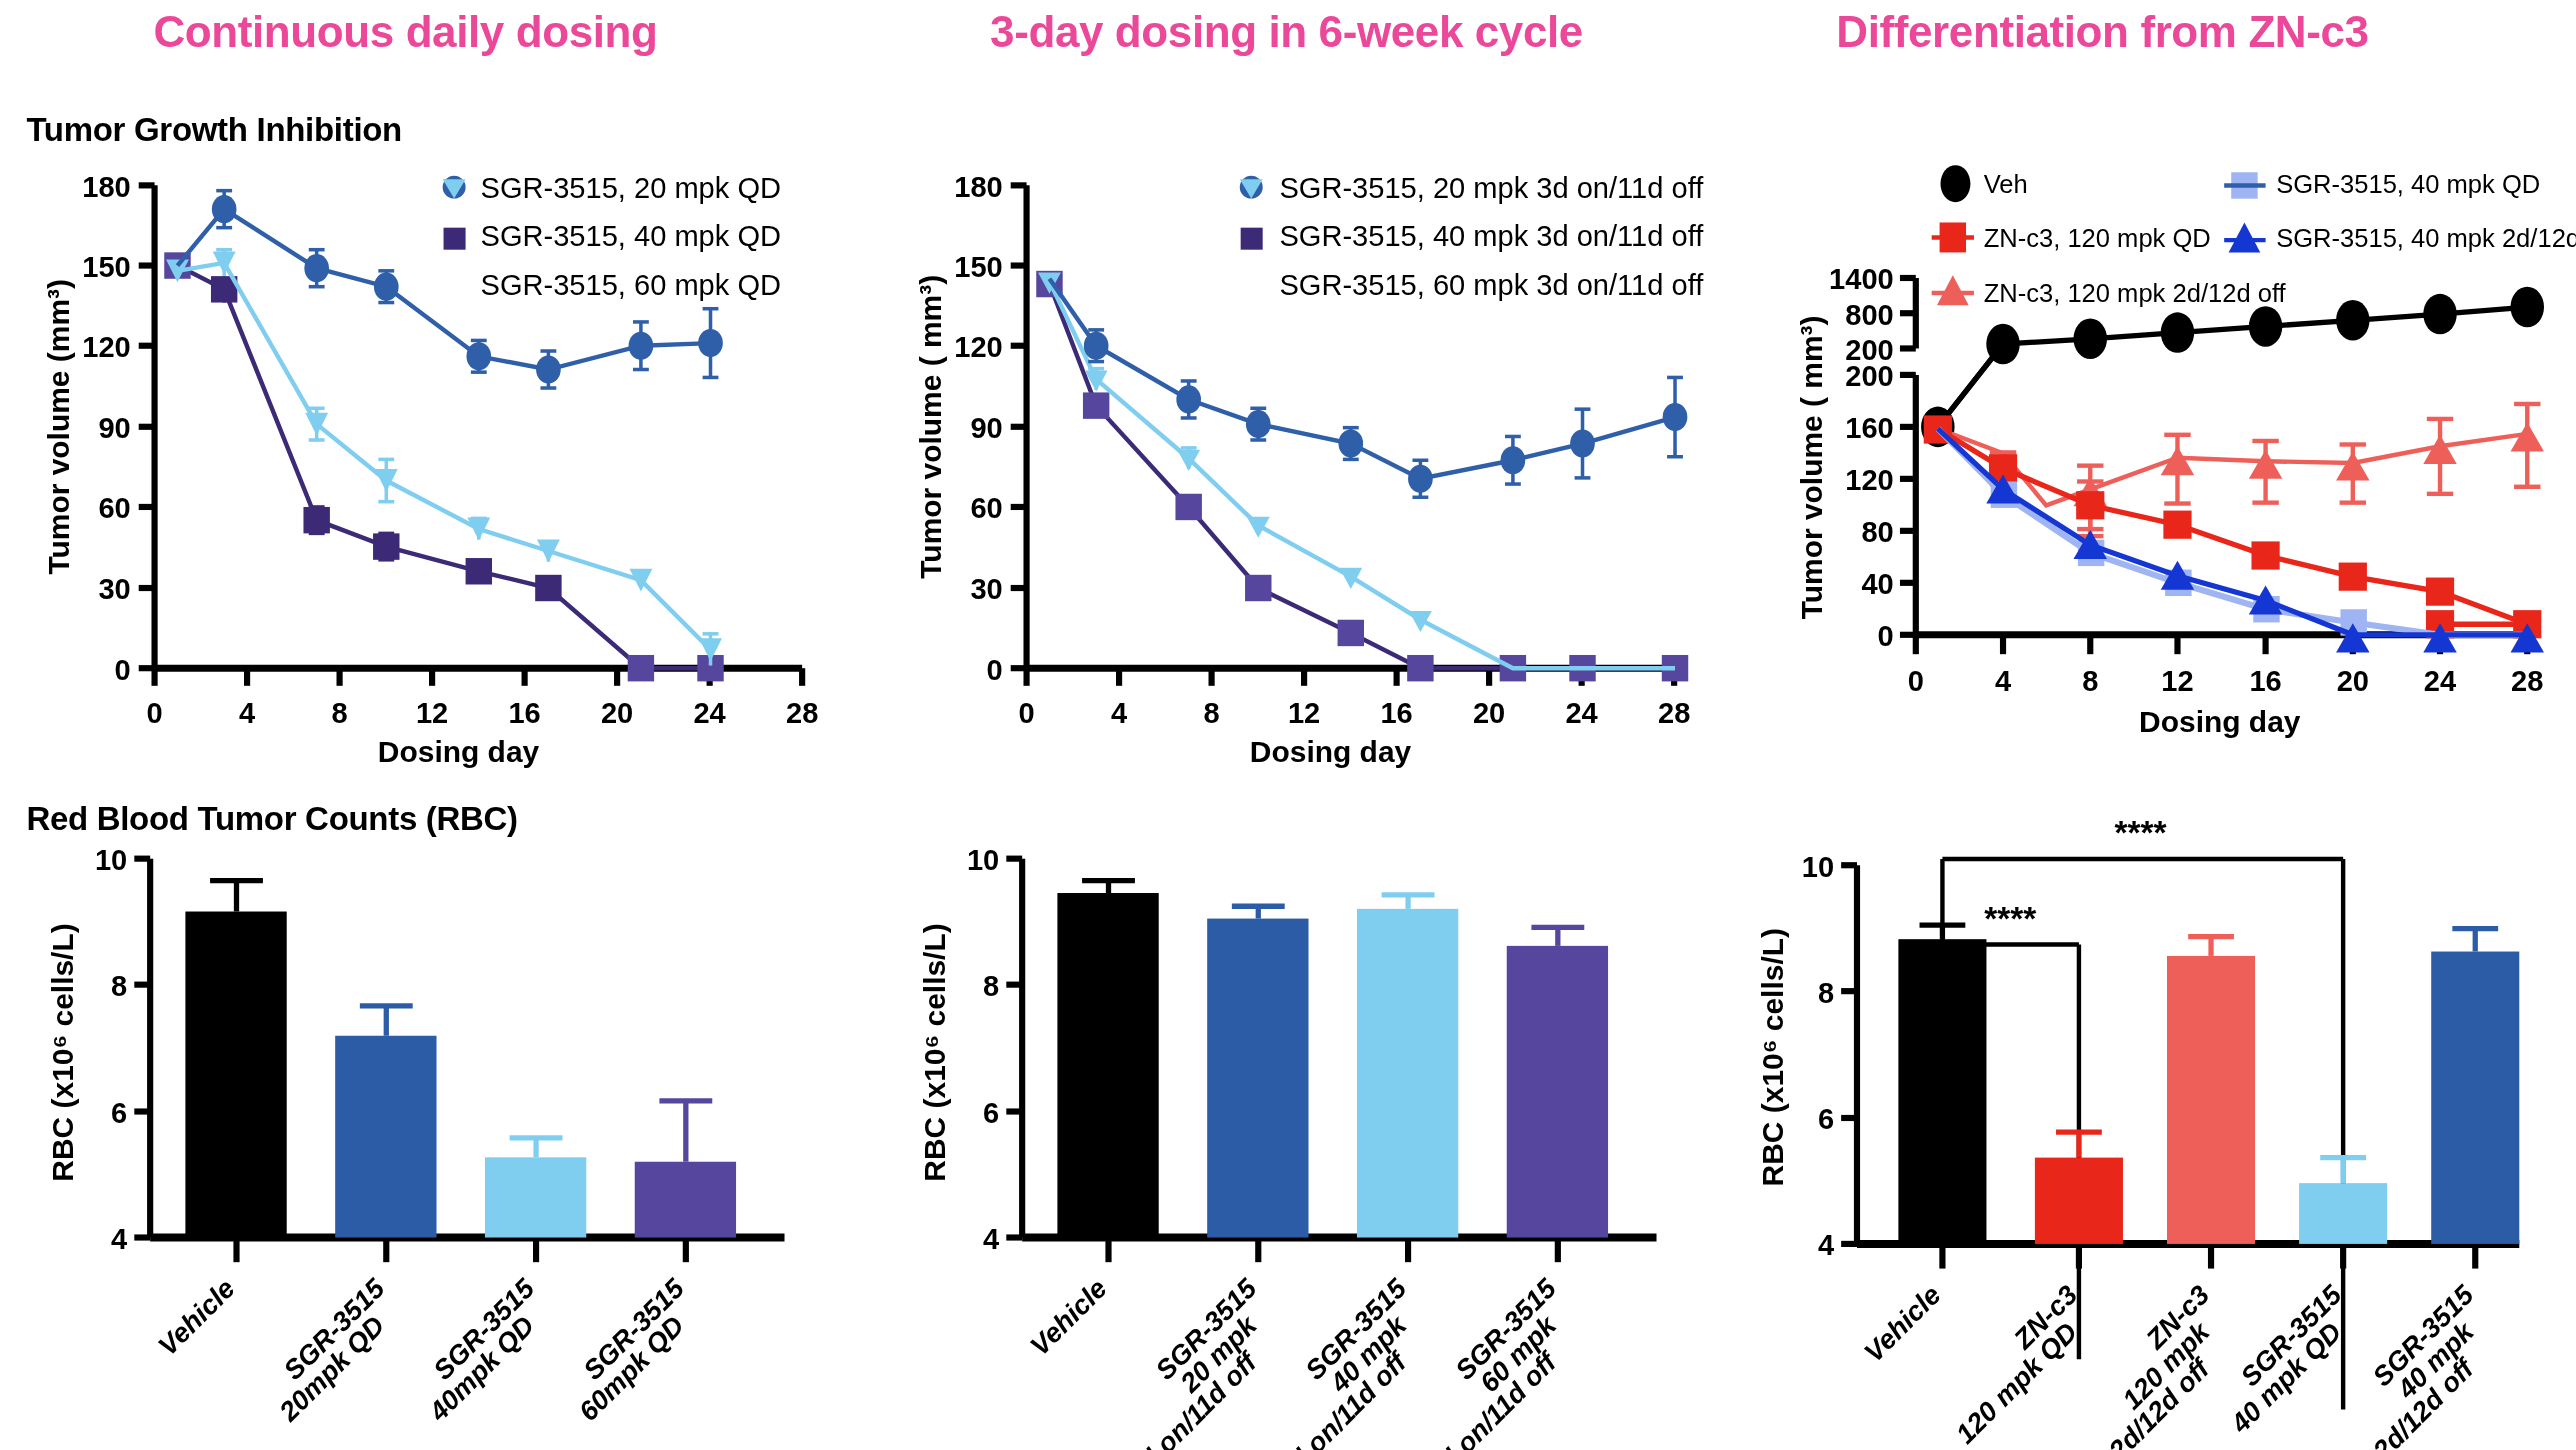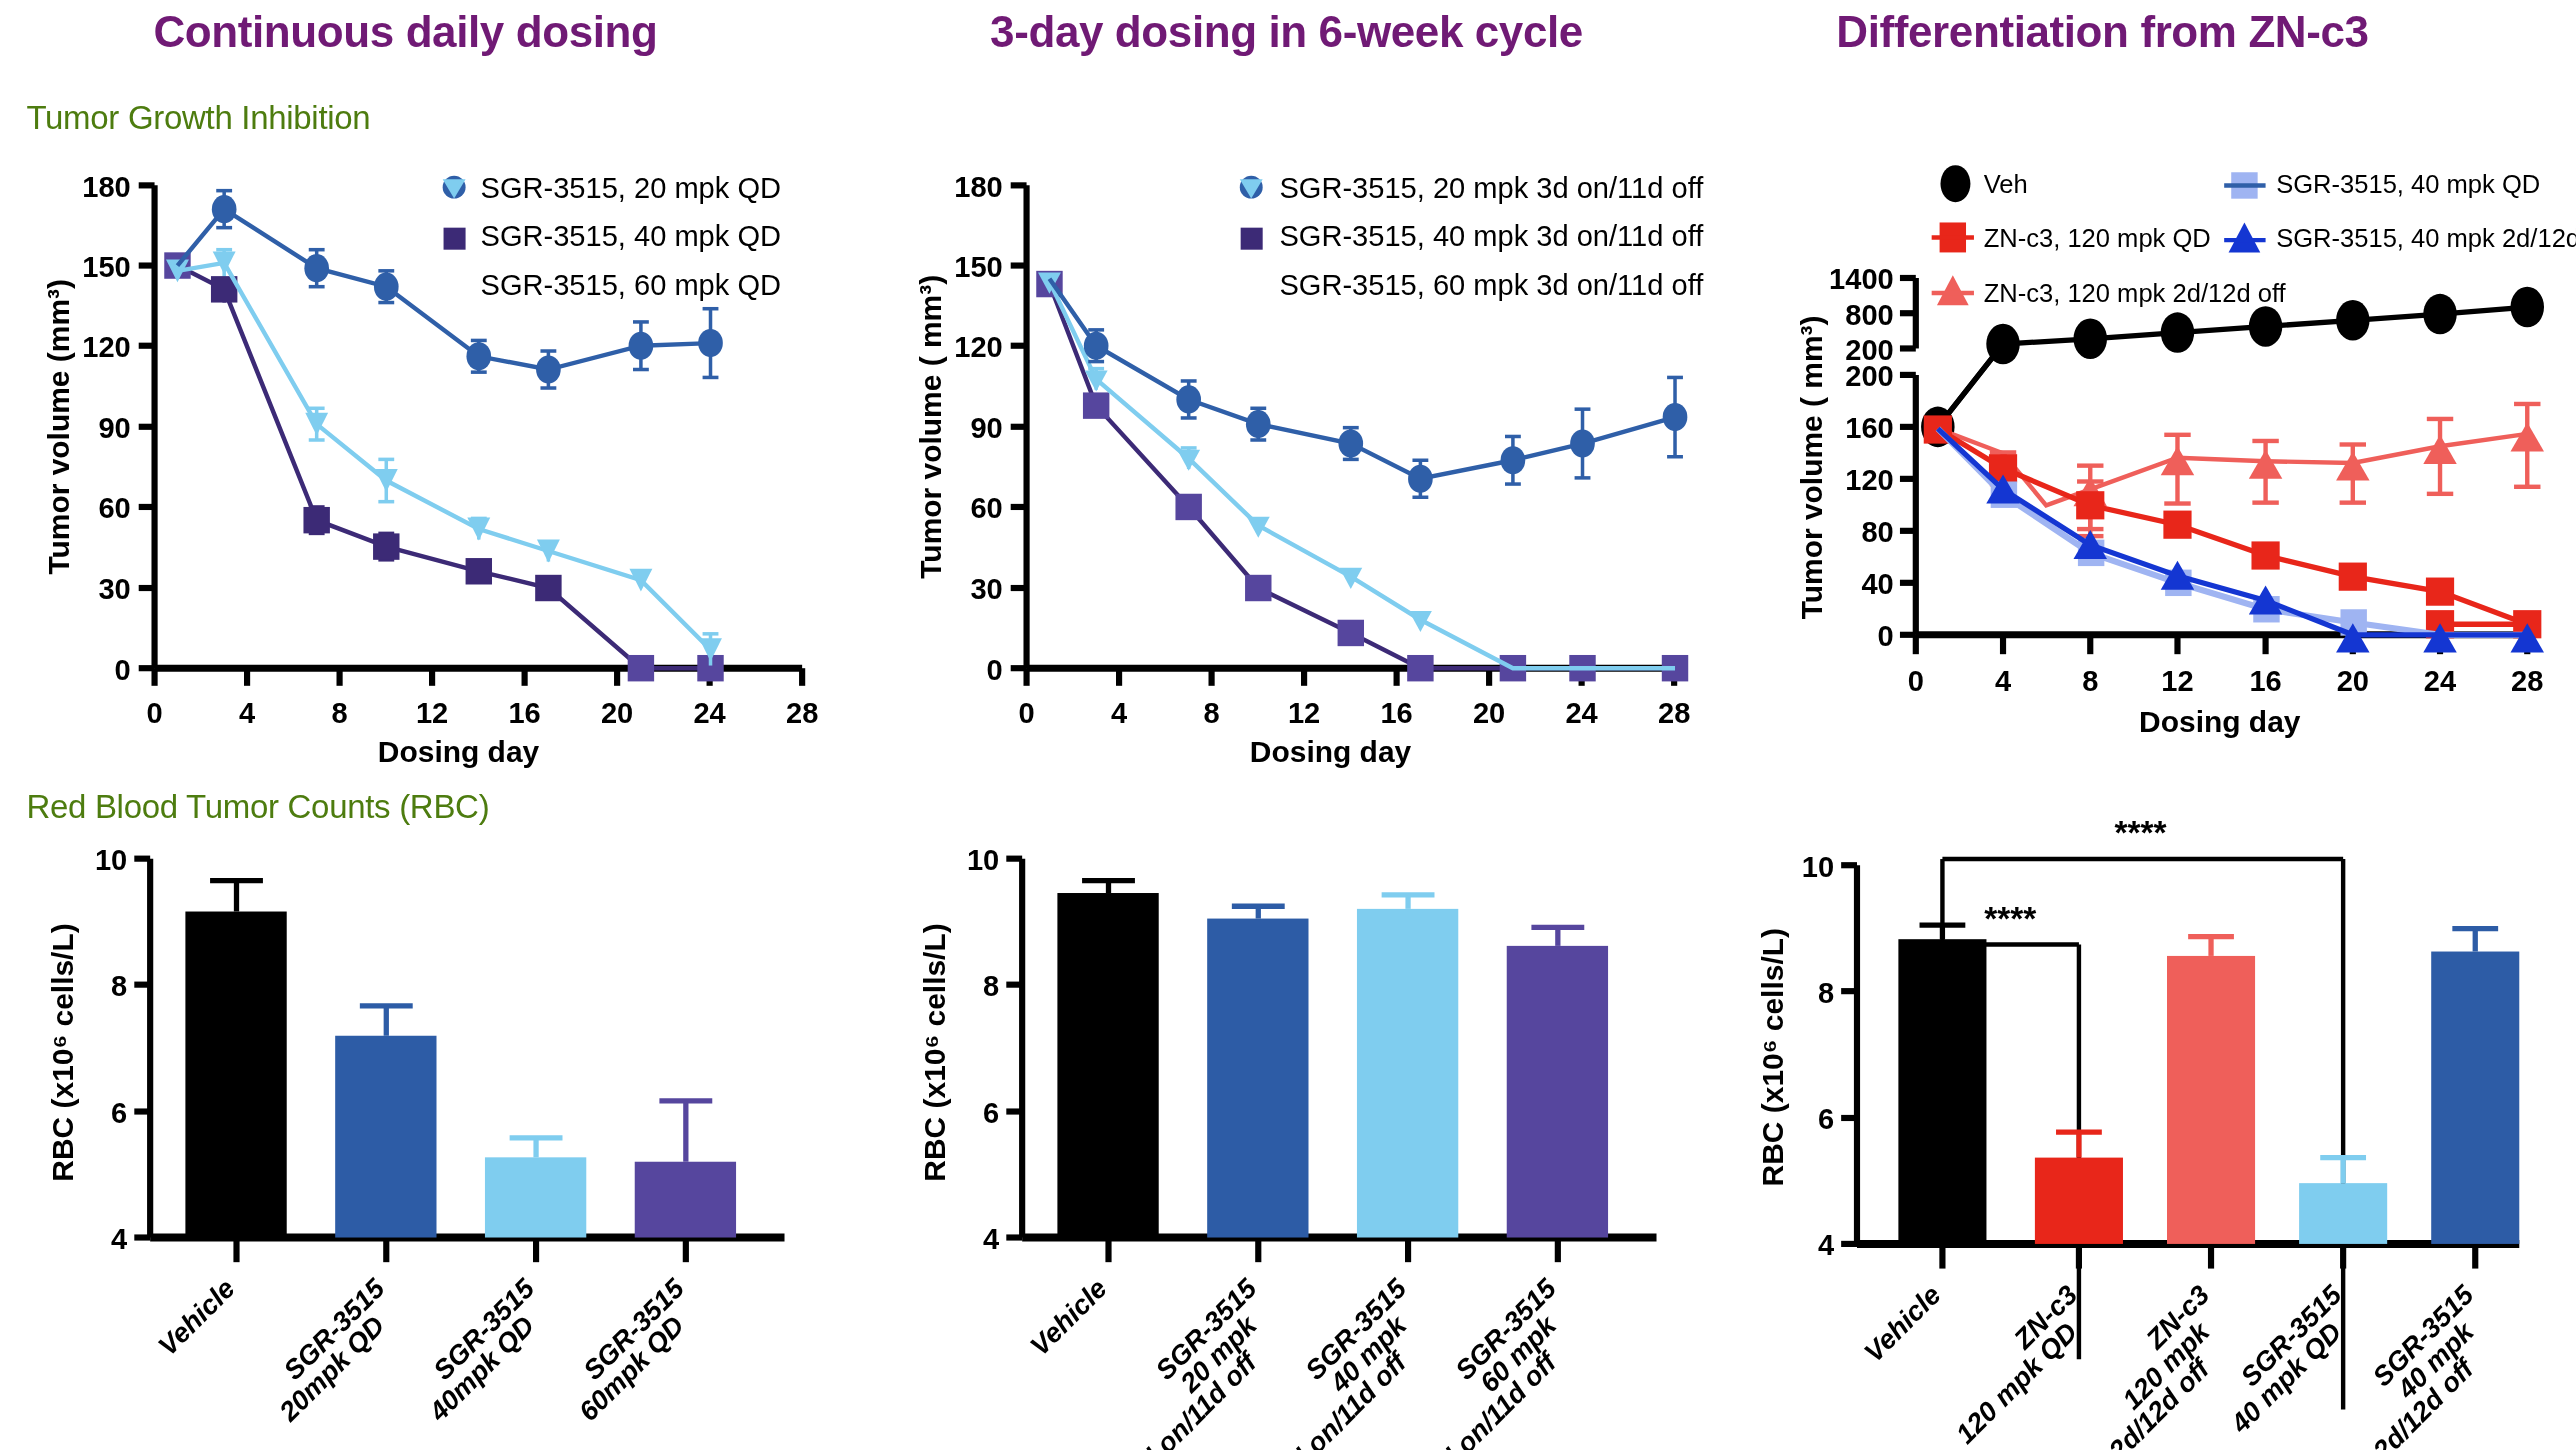--- a/index.html
+++ b/index.html
@@ -1,20 +1,20 @@
 <!DOCTYPE html>
 <html style="font-size:14px"><head>
 <meta charset="utf-8">
 <style>
   html,body{margin:0;padding:0;background:#fff;}
   body{width:2576px;height:1450px;font-family:"Liberation Sans",sans-serif;color:#000;overflow:hidden;}
   .page{position:relative;width:2576px;height:1450px;}
 
-  .col-title{position:absolute;font-size:44px;font-weight:bold;color:#701a75;text-align:center;letter-spacing:-0.4px;}
-  .row-title{position:absolute;font-size:33px;font-weight:normal;color:#4d7c0f;letter-spacing:-0.3px;}
+  .col-title{position:absolute;font-size:44px;font-weight:bold;color:#ec4899;text-align:center;letter-spacing:-0.4px;}
+  .row-title{position:absolute;font-size:33px;font-weight:bold;color:#000000;letter-spacing:-0.3px;margin-top:12px;}
 
   .panel{position:absolute;}
   svg{display:block;overflow:visible;}
 
   .ax-num{font-family:"Liberation Sans",sans-serif;font-size:33px;font-weight:bold;fill:#000;}
   .ax-title{font-family:"Liberation Sans",sans-serif;font-size:34px;font-weight:bold;fill:#000;}
   .leg-txt{font-family:"Liberation Sans",sans-serif;font-size:33px;fill:#000;}
   .leg-txt-sm{font-family:"Liberation Sans",sans-serif;font-size:29px;fill:#000;}
   .cat-lbl{font-family:"Liberation Sans",sans-serif;font-size:31px;font-weight:bold;font-style:italic;fill:#000;}
   .sig{font-family:"Liberation Sans",sans-serif;font-size:38px;font-weight:bold;fill:#000;}

